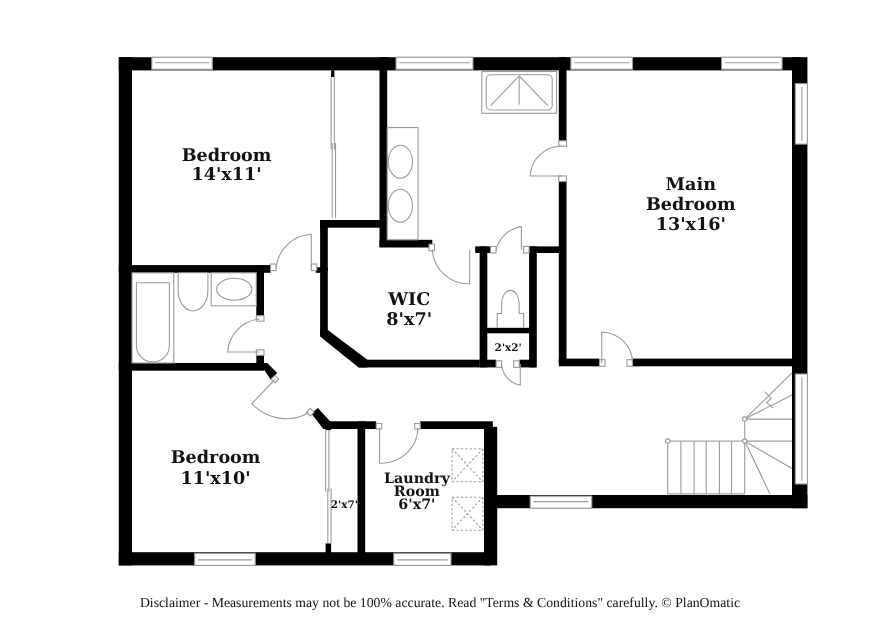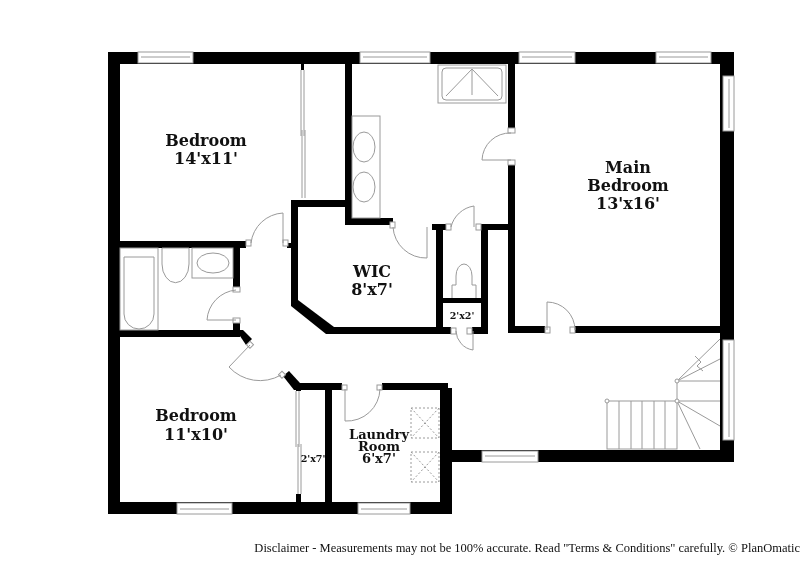--- a/index.html
+++ b/index.html
@@ -7,21 +7,21 @@
     #plan { position: absolute; left: 0; top: 0; }
     .wall { fill: #000000; }
     .thin { fill: none; stroke: #9a9a9a; stroke-width: 1; }
     .thin-d { fill: none; stroke: #9a9a9a; stroke-width: 1; stroke-dasharray: 2 2; }
     .win { fill: #ffffff; stroke: #9a9a9a; stroke-width: 1; }
     .jamb { fill: #ffffff; stroke: #9a9a9a; stroke-width: 1; }
     .lbl { font-family: "DejaVu Serif", serif; font-weight: bold; fill: #111111; text-anchor: middle; }
     .lbl-lg { font-size: 16px; }
     .lbl-md { font-size: 13px; }
     .lbl-sm { font-size: 9.5px; }
-    .disclaimer { position: absolute; left: 0; top: 541px; width: 800px; text-align: right; font-family: "Liberation Serif", serif; font-size: 12.5px; color: #111111; }
+    .disclaimer { position: absolute; left: 0; top: 541px; width: 800px; text-align: center; font-family: "Liberation Serif", serif; font-size: 12.5px; color: #111111; }
   </style>
 </head>
 <body>
 
 <svg id="plan" width="800" height="582" viewBox="0 0 800 582">
 
   <g>
     <rect class="wall" x="108" y="52" width="12" height="462"></rect>
     <rect class="wall" x="108" y="52" width="620" height="12"></rect>
     <rect class="wall" x="720" y="52" width="14" height="410"></rect>

